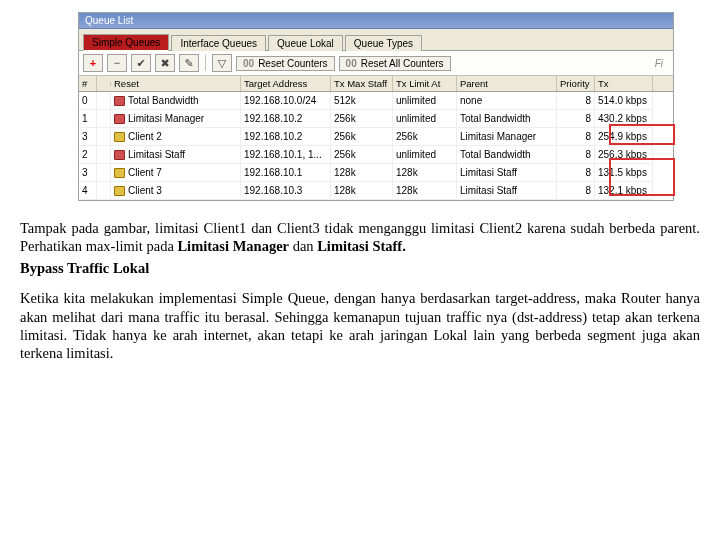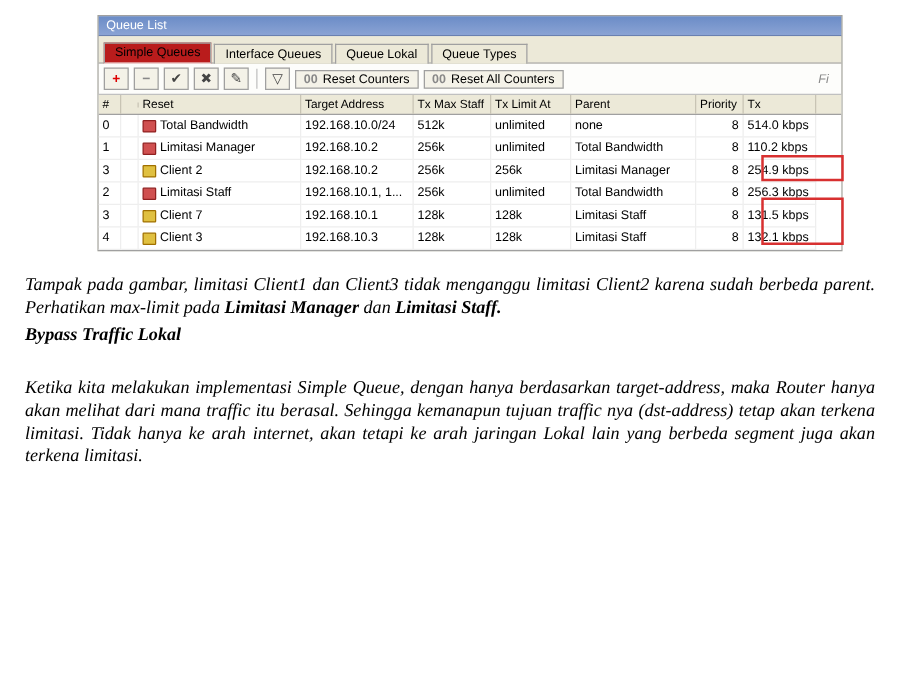--- a/index.html
+++ b/index.html
@@ -137,21 +137,21 @@
   .red-box {
     position: absolute;
     border: 2px solid #d83030;
     pointer-events: none;
   }
   .body-text {
     margin: 18px 20px 0 20px;
     font-size: 14.5px;
     line-height: 1.25;
   }
-  .body-text p { margin: 0 0 14px 0; text-align: justify; font-style: italic; }
+  .body-text p { margin: 0 0 14px 0; text-align: justify; }
   .body-text p.tight { margin-bottom: 0; }
   .bold { font-weight: bold; }
 </style>
 </head>
 <body>
 
 <div class="image-area">
   <div class="window">
     <div class="titlebar">Queue List</div>
 
@@ -215,21 +215,21 @@
               <div></div>
               <div class="namecell indent1">
                 <span class="qicon red"></span>
                 <span>Limitasi Manager</span>
               </div>
               <div>192.168.10.2</div>
               <div>256k</div>
               <div>unlimited</div>
               <div>Total Bandwidth</div>
               <div class="priority-col">8</div>
-              <div class="tx-col">110.2 kbps</div>
+              <div class="tx-col">430.2 kbps</div>
             </div>
             <div class="grid-row">
               <div>3</div>
               <div></div>
               <div class="namecell indent2">
                 <span class="qicon "></span>
                 <span>Client 2</span>
               </div>
               <div>192.168.10.2</div>
               <div>256k</div>
@@ -285,15 +285,15 @@
         <div class="red-box" style="right:-2px; top:66px; width:62px; height:34px;"></div>
       </div>
     </div>
   </div>
 </div>
 
 <div class="body-text">
   <p>
     <span>Tampak pada gambar, limitasi Client1 dan Client3 tidak menganggu limitasi Client2 karena sudah berbeda parent. Perhatikan max-limit pada </span><span class="bold">Limitasi Manager</span><span> dan </span><span class="bold">Limitasi Staff.</span>
   </p>
-  <p class="tight bold" style="margin-top:-10px; margin-bottom:24px;">Bypass Traffic Lokal</p>
+  <p class="tight bold" style="margin-top:-10px; margin-bottom:12px;">Bypass Traffic Lokal</p>
   <p>Ketika kita melakukan implementasi Simple Queue, dengan hanya berdasarkan target-address, maka Router hanya akan melihat dari mana traffic itu berasal. Sehingga kemanapun tujuan traffic nya (dst-address) tetap akan terkena limitasi. Tidak hanya ke arah internet, akan tetapi ke arah jaringan Lokal lain yang berbeda segment juga akan terkena limitasi.</p>
 </div>
 
 </body></html>

